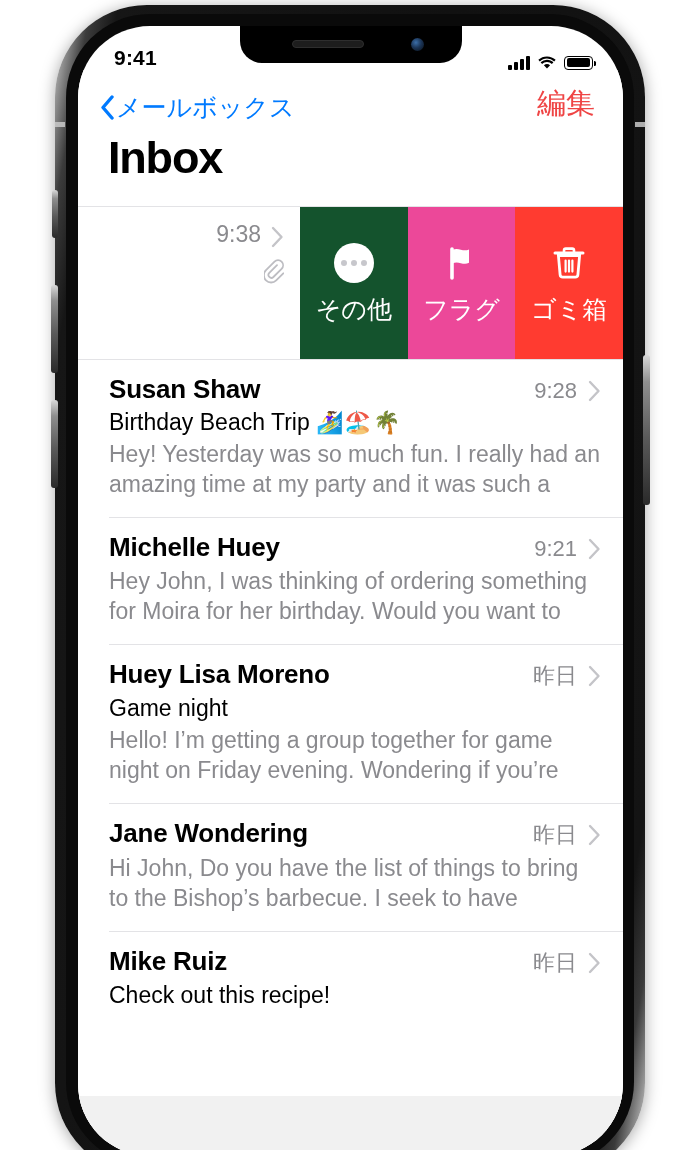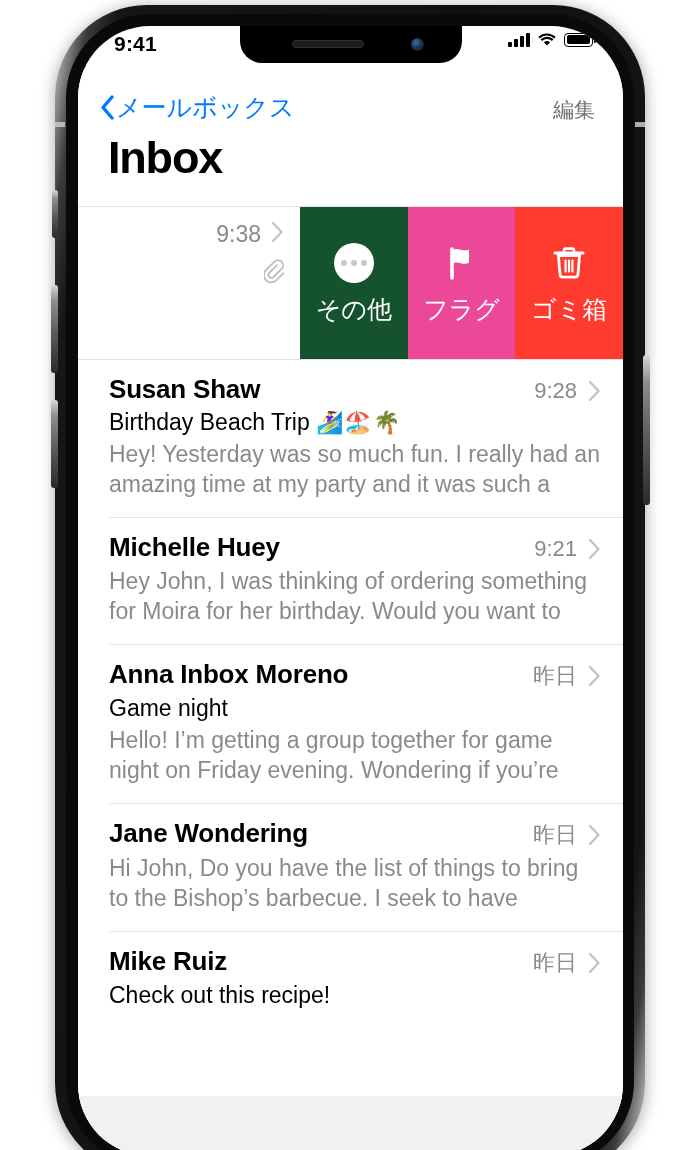--- a/index.html
+++ b/index.html
@@ -101,21 +101,21 @@
     background: radial-gradient(circle at 38% 35%, #3b6ea8 0%, #1b3557 45%, #080d14 100%);
   }
 
   
   .statusbar {
     position: absolute;
     top: 0; left: 0; right: 0;
     height: 44px;
     z-index: 30;
     display: flex;
-    align-items: flex-start;
+    align-items: flex-end;
     justify-content: space-between;
     padding: 6px 30px 0 36px;
     color: #000;
   }
   .status-time {
     font-size: 21px;
     font-weight: bold;
     letter-spacing: .2px;
   }
   .status-right {
@@ -165,22 +165,22 @@
     gap: 2px;
     color: #007aff;
     font-size: 25px;
     cursor: pointer;
   }
   .chev-back {
     width: 14px; height: 25px;
     flex: none;
   }
   .nav-edit {
-    color: #737373;
-    font-size: 21px;
+    color: #ef4444;
+    font-size: 29px;
     cursor: pointer;
   }
 
   
   .large-title {
     position: absolute;
     top: 98px; left: 0; right: 0;
     padding: 8px 30px 14px 30px;
     background: #fff;
     z-index: 15;
@@ -220,21 +220,21 @@
     flex: none;
     position: relative;
     padding: 14px 16px 0 0;
     display: flex;
     flex-direction: column;
     align-items: flex-end;
     gap: 10px;
   }
   .swipe-meta {
     display: flex;
-    align-items: flex-start;
+    align-items: flex-end;
     gap: 10px;
   }
   .swipe-time {
     font-size: 23px;
     color: #8a8a8e;
   }
   .clip-ico { width: 20px; height: 26px; }
   .chev-row { width: 13px; height: 22px; flex: none; }
 
   .swipe-actions {
@@ -464,21 +464,21 @@
               <path d="M2 2 10.5 11 2 20" fill="none" stroke="#c4c4c8" stroke-width="2.4" stroke-linecap="round" stroke-linejoin="round"></path>
             </svg>
           </span>
         </div>
         <div class="preview">Hey John, I was thinking of ordering something for Moira for her birthday. Would you want to p…</div>
       </div>
       <div class="hairline"></div>
 
       <div class="mail-row">
         <div class="mail-top">
-          <span class="sender">Anna Inbox Moreno</span>
+          <span class="sender">Huey Lisa Moreno</span>
           <span class="mail-right">
             <span class="mail-time">昨日</span>
             <svg class="chev-row" viewBox="0 0 13 22">
               <path d="M2 2 10.5 11 2 20" fill="none" stroke="#c4c4c8" stroke-width="2.4" stroke-linecap="round" stroke-linejoin="round"></path>
             </svg>
           </span>
         </div>
         <div class="subject">
           <span>Game night</span>
           <span class="emoji"></span>

